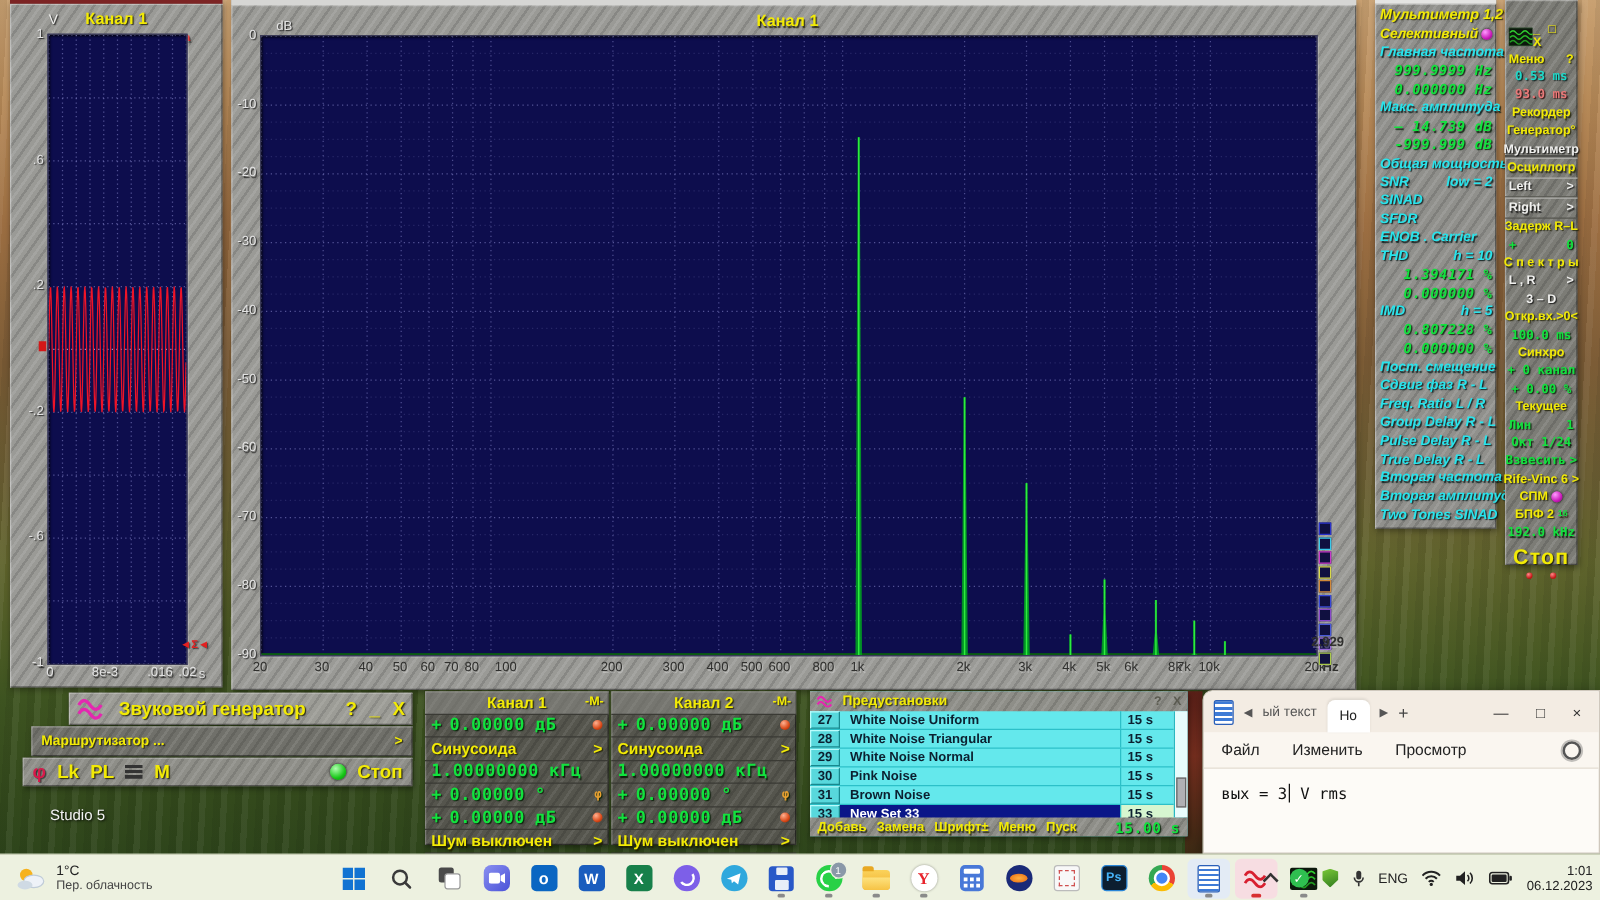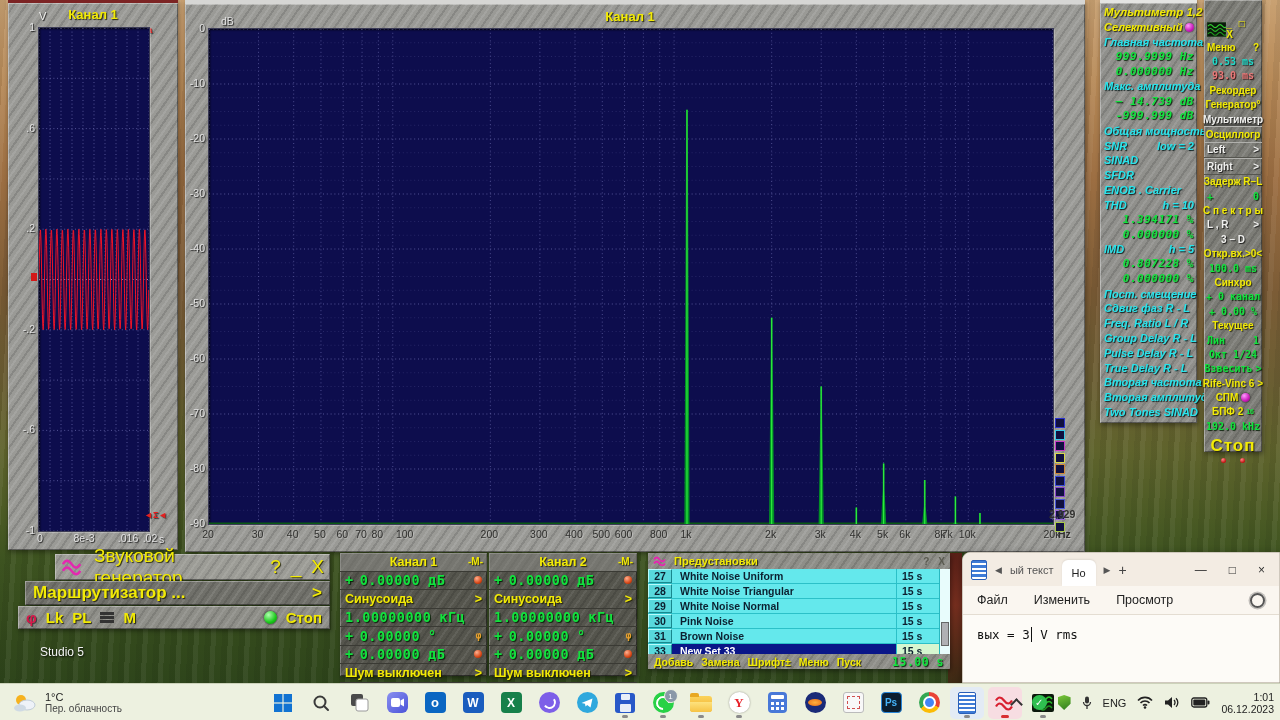--- a/index.html
+++ b/index.html
@@ -62,22 +62,22 @@
   .ctl-row.k-vred{color:#e87878;font-family:"DejaVu Sans Mono",monospace;text-shadow:1px 1px 1px rgba(40,0,0,.9);}
   .ctl-row.k-section{border-top:1px solid #b8b8b4;box-shadow:0 -2px 0 #50504c;}
   .ctl-row.k-boxed{border-top:1px solid #b0b0ac;border-bottom:1px solid #55554f;}
   .ctl-row.k-stop{height:24px;font-size:17px;color:#f2ea06;text-shadow:1px 1px 1px rgba(30,30,0,.9);letter-spacing:1px;}
   .ctl-row sup{font-size:7px;color:#12e23e;}
   #ctl-dots{display:flex;justify-content:space-around;padding:0 10px;}
   .rdot{width:5px;height:5px;border-radius:50%;background:radial-gradient(circle at 35% 30%,#ff8888,#c01010 70%);}
   
   .genbar{position:absolute;display:flex;align-items:center;box-shadow:inset 1px 1px 0 rgba(255,255,255,.3),inset -1px -1px 0 rgba(0,0,0,.4),1px 2px 4px rgba(0,0,0,.4);
     background-image:repeating-linear-gradient(125deg,rgba(255,255,255,.09) 0 2px,rgba(0,0,0,0) 2px 5px,rgba(0,0,0,.11) 5px 7px,rgba(0,0,0,0) 7px 10px);}
-  #gen-titlebar{left:55px;top:554px;width:275px;height:26px;background-color:#9c9c96;font-size:19px;font-weight:normal;padding:0 6px;box-sizing:border-box;gap:8px;}
-  #gen-menubar{left:25px;top:581px;width:305px;height:24px;background-color:#70706a;font-size:17px;font-weight:bold;padding:0 8px;box-sizing:border-box;}
+  #gen-titlebar{left:55px;top:554px;width:275px;height:26px;background-color:#9c9c96;font-size:15px;font-weight:bold;padding:0 6px;box-sizing:border-box;gap:8px;}
+  #gen-menubar{left:25px;top:581px;width:305px;height:24px;background-color:#70706a;font-size:11px;font-weight:bold;padding:0 8px;box-sizing:border-box;}
   #gen-toolbar{left:18px;top:606px;width:312px;height:23px;background-color:#8e8e88;font-size:15px;font-weight:bold;padding:0 8px;box-sizing:border-box;gap:9px;}
   #gen-stop-led{width:13px;height:13px;border-radius:50%;background:radial-gradient(circle at 35% 30%,#b0ffb0,#18c818 60%,#0a7a0a);box-shadow:0 0 2px #000;}
   .menu-ic{width:14px;height:11px;display:inline-block;background:linear-gradient(180deg,#333 0 2.5px,transparent 2.5px 4.2px,#333 4.2px 6.7px,transparent 6.7px 8.4px,#333 8.4px 11px);}
   #studio-label,#year-label{position:absolute;color:#f4f4f4;font-size:12px;text-shadow:1px 1px 2px rgba(0,0,0,.9);}
   #studio-label{left:40px;top:645px;}
   #year-label{left:610px;top:640px;}
   
   .ch-panel{position:absolute;top:553px;width:147px;height:123px;background-color:#55554d;
     background-image:repeating-linear-gradient(125deg,rgba(255,255,255,.07) 0 2px,rgba(0,0,0,0) 2px 5px,rgba(0,0,0,.12) 5px 7px,rgba(0,0,0,0) 7px 10px);
     box-shadow:inset 1px 1px 0 rgba(255,255,255,.25),inset -1px -1px 0 rgba(0,0,0,.5),1px 2px 4px rgba(0,0,0,.4);}

